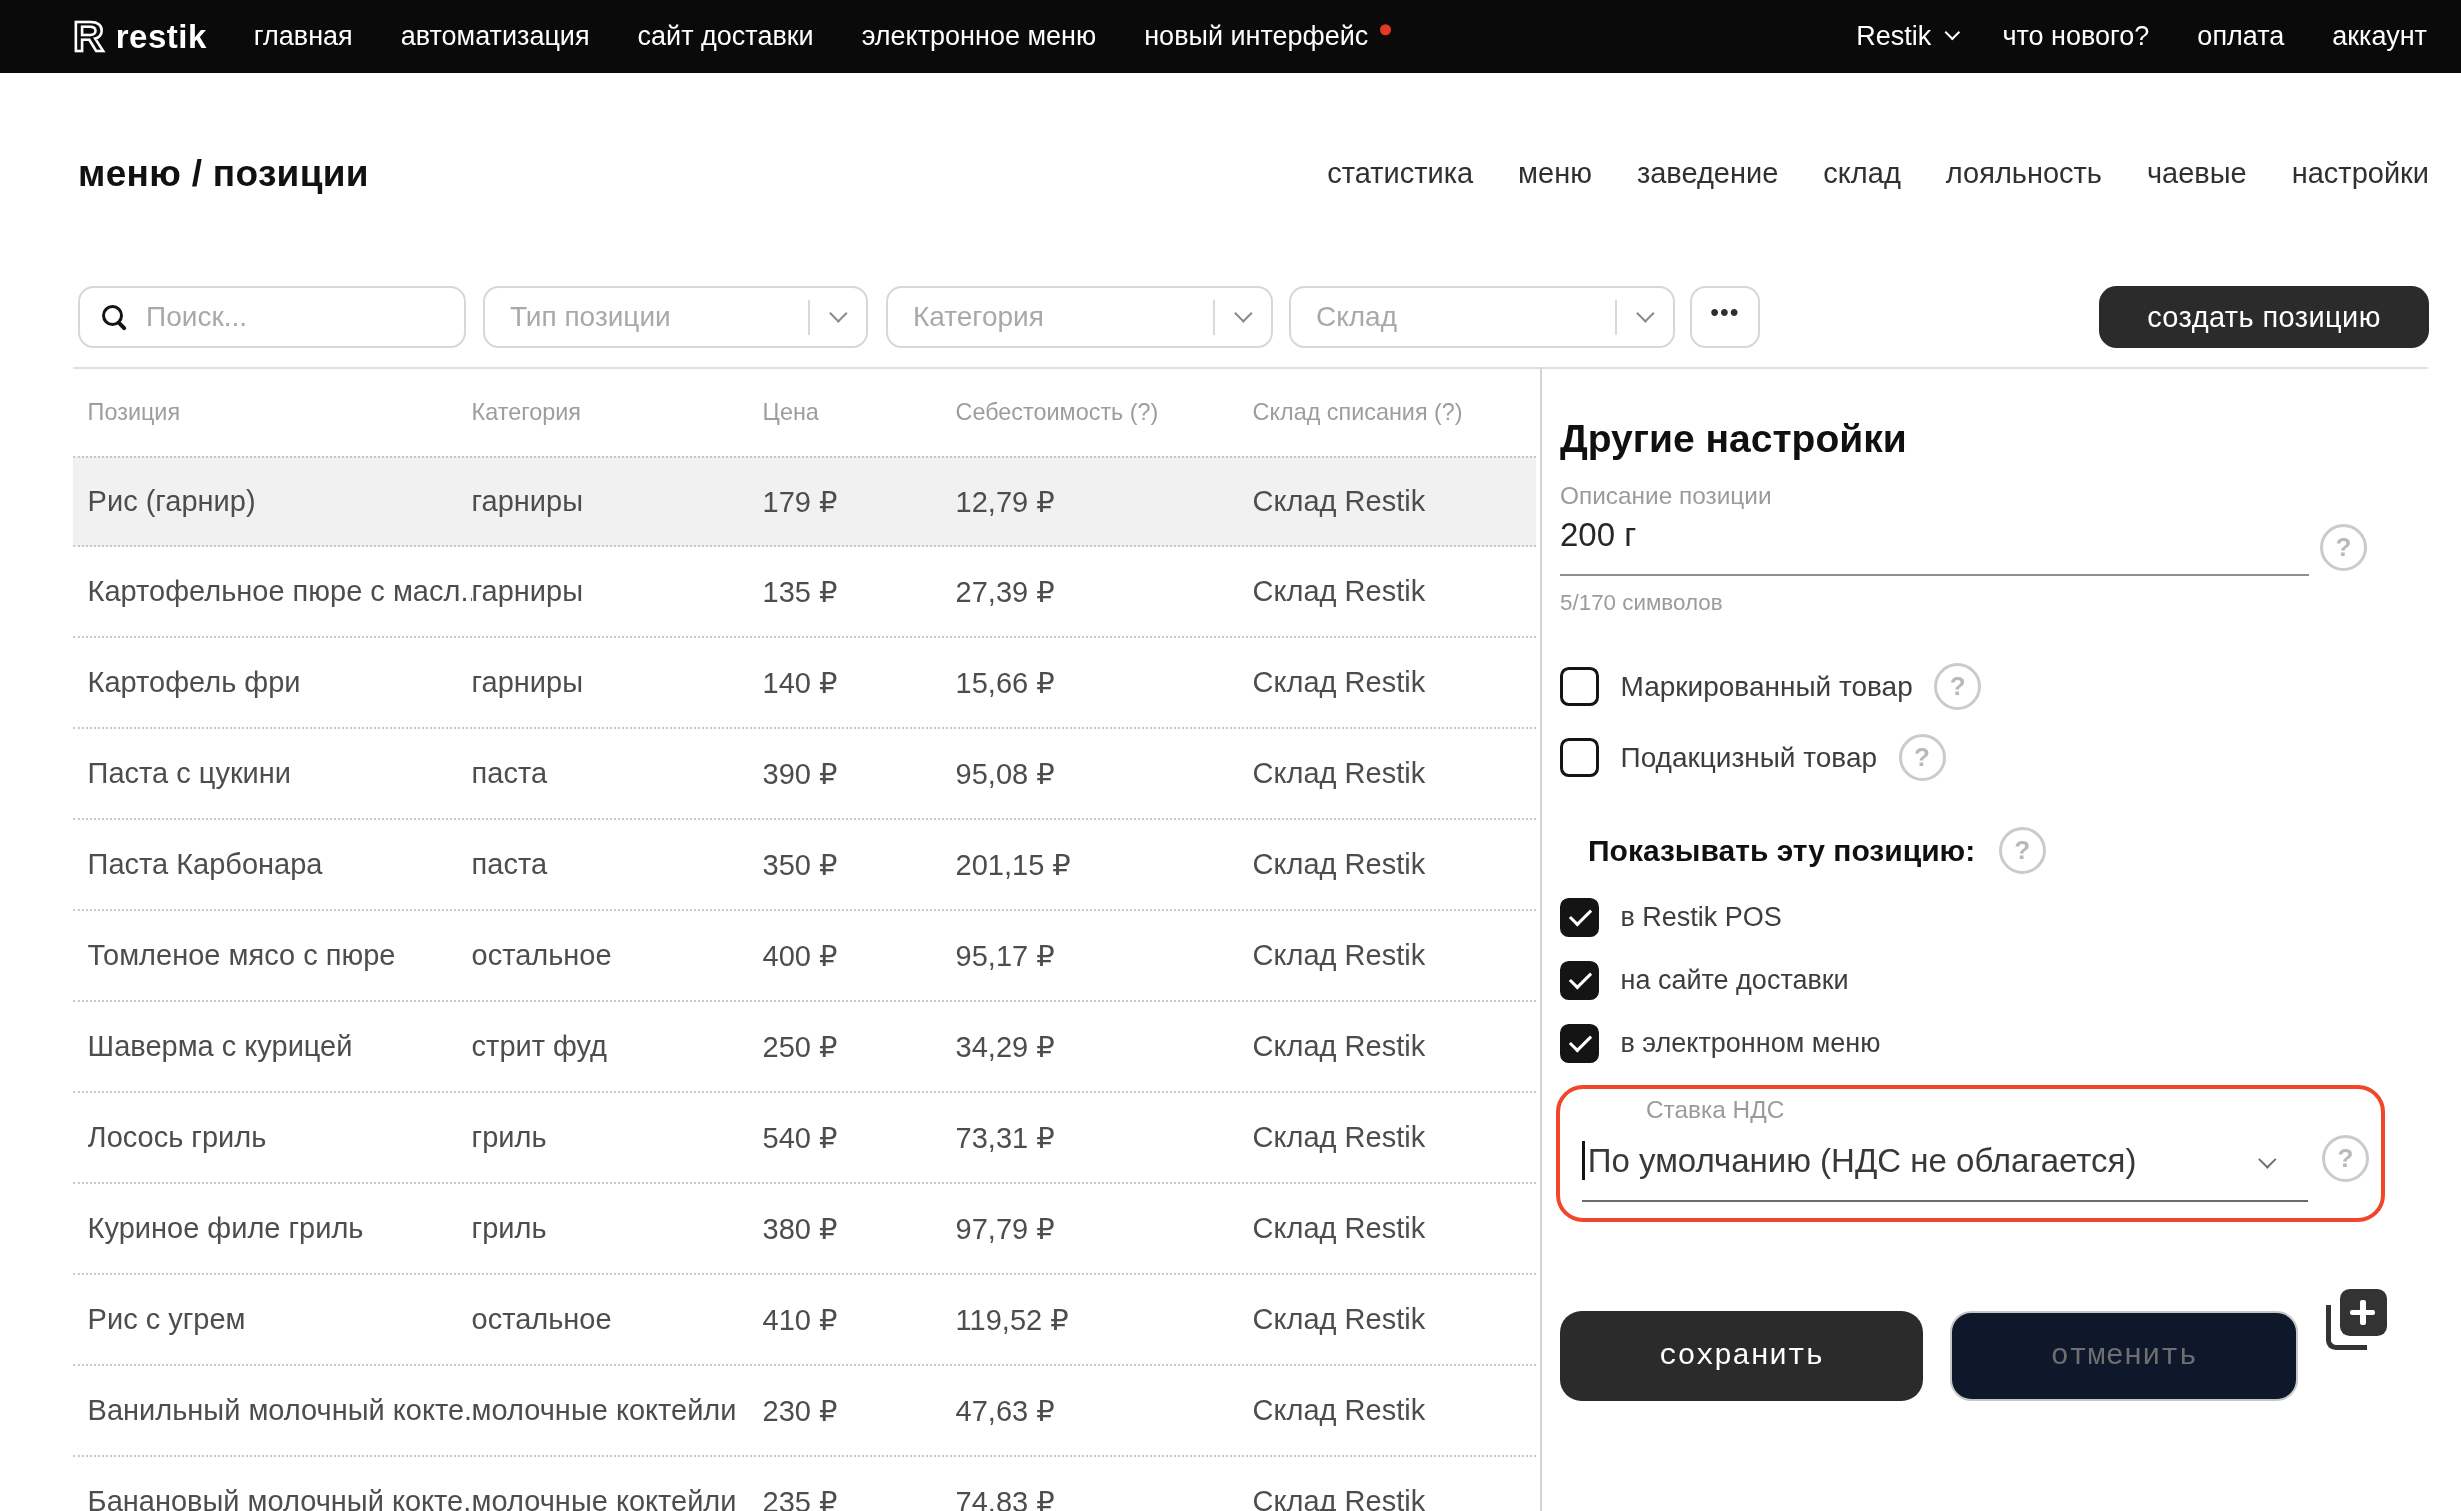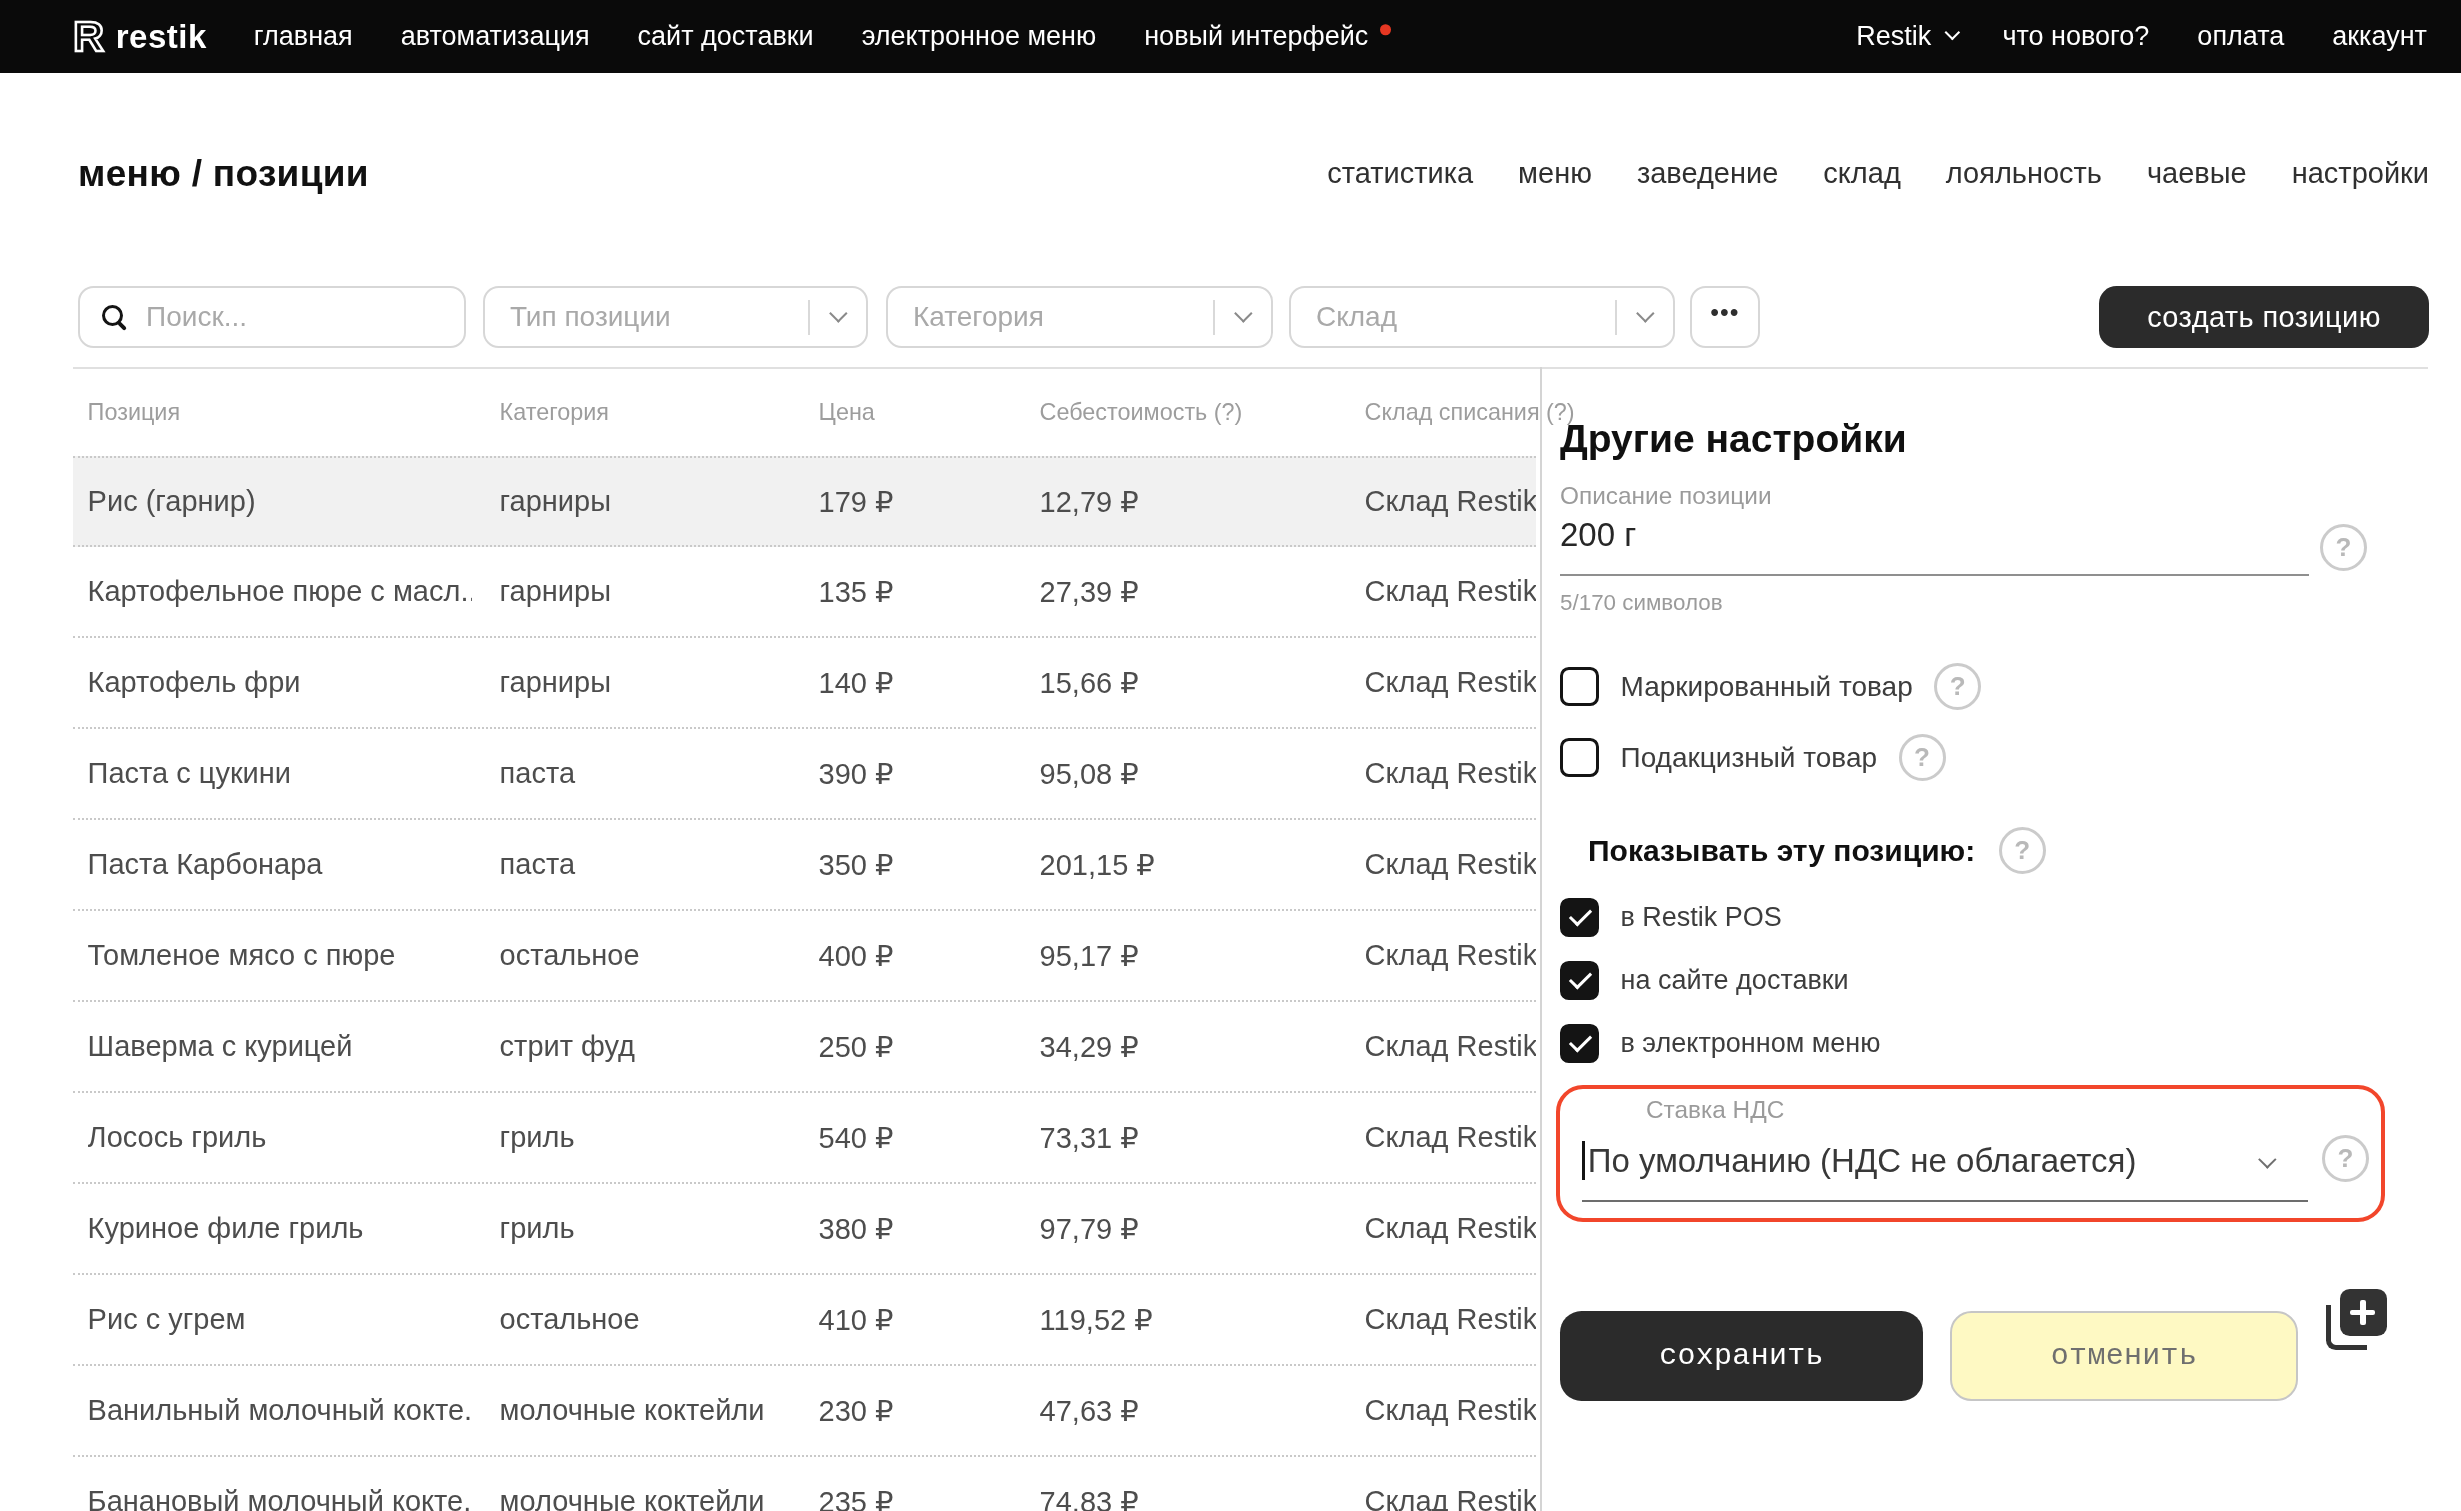--- a/index.html
+++ b/index.html
@@ -52,21 +52,21 @@
   .more-btn { left:1612px; width:70px; justify-content:center; font-size:25px; color:#2e2e2e; letter-spacing:1px; padding-bottom:9.8px; }
   .create-btn { position:absolute; right:0; top:0; width:330px; height:62px; border:none; border-radius:17.6px;
                 background:var(--button_dark,#2b2b2b); color:#fff; font-size:29px; font-family:inherit; cursor:pointer; letter-spacing:0.4px; }
 
   
   .hline { position:absolute; left:73px; top:367px; width:2355px; height:2px; background:#e0e0e0; }
   .vline { position:absolute; left:1540px; top:367px; width:2px; bottom:0; background:#d4d4d4; }
 
   
   .table { position:absolute; left:73px; top:369px; width:1463px; }
-  .thead, .tr { display:grid; grid-template-columns:384px 291px 193px 297px 1fr; align-items:center; padding-left:14.6px;gap:28px; }
+  .thead, .tr { display:grid; grid-template-columns:384px 291px 193px 297px 1fr; align-items:center; padding-left:14.6px; }
   .thead { height:87px; }
   .th { font-size:23.4px; color:#9d9d9d; white-space:nowrap; }
   .tr { height:91px; border-bottom:2px dotted #c9c9c9; font-size:29px; color:#4d4d4d; cursor:pointer; }
   .tr.selected { background:var(--selected_row,#f1f1f1); border-top:2px dotted #c9c9c9; }
   .td { white-space:nowrap; overflow:hidden; }
 
   
   .panel { position:absolute; inset:0; pointer-events:none; }
   .panel > * { pointer-events:auto; }
   .panel-title { position:absolute; left:1560px; top:417px; font-size:39px; font-weight:700; color:#101010; }
@@ -97,21 +97,21 @@
   .vat-box { position:absolute; left:1556px; top:1085px; width:829px; height:137px;
              border:4.9px solid var(--accent_red,#f2462b); border-radius:27px; }
   .vat-label { position:absolute; left:1646px; top:1096px; font-size:24.4px; color:#9b9b9b; }
   .vat-value { position:absolute; left:1582px; top:1141px; font-size:33px; color:#383838; display:flex; align-items:center; cursor:pointer; white-space:nowrap; }
   .caret { display:inline-block; width:2.9px; height:39px; background:#141414; margin-right:2.9px; }
   .vat-chev { position:absolute; left:2261px; top:1153px; border-color:#6f6f6f; border-width:2.9px; }
   .u2 { left:1582px; top:1200px; width:726px; background:#6d6d6d; }
 
   .btn { position:absolute; top:1279px; height:90px; border-radius:21.5px; font-size:30px; font-family:Liberation Mono, monospace; cursor:pointer; letter-spacing:0.3px;margin-top:32px; }
   .save-btn { left:1560px; width:363px; background:var(--button_dark,#2b2b2b); color:#fff; border:none; }
-  .cancel-btn { left:1950px; width:348px; background:#fef9c3; color:#6f6f6f; border:2px solid #c6c6c6; }
+  .cancel-btn { left:1950px; width:348px; background:#0f172a; color:#6f6f6f; border:2px solid #c6c6c6; }
 
   .copy-icon { position:absolute; left:2326px; top:1289px; width:68px; height:66px; cursor:pointer; }
   .copy-back { position:absolute; left:0; top:15.6px; width:41px; height:45px; border-left:5.9px solid #333;
                border-bottom:5.9px solid #333; border-bottom-left-radius:9.8px; }
   .copy-front { position:absolute; left:13.7px; top:0; width:47px; height:47px; background:#333; border-radius:9.8px; }
   .plus-h { position:absolute; left:10.7px; top:20.5px; width:25px; height:5.9px; background:#fff; border-radius:2px; }
   .plus-v { position:absolute; left:20.5px; top:10.7px; width:5.9px; height:25px; background:#fff; border-radius:2px; }
 
   .delete-row { position:absolute; left:1560px; top:1422px; width:824px; height:55px;
                 display:flex; align-items:center; justify-content:center; gap:15.6px; cursor:pointer; }

